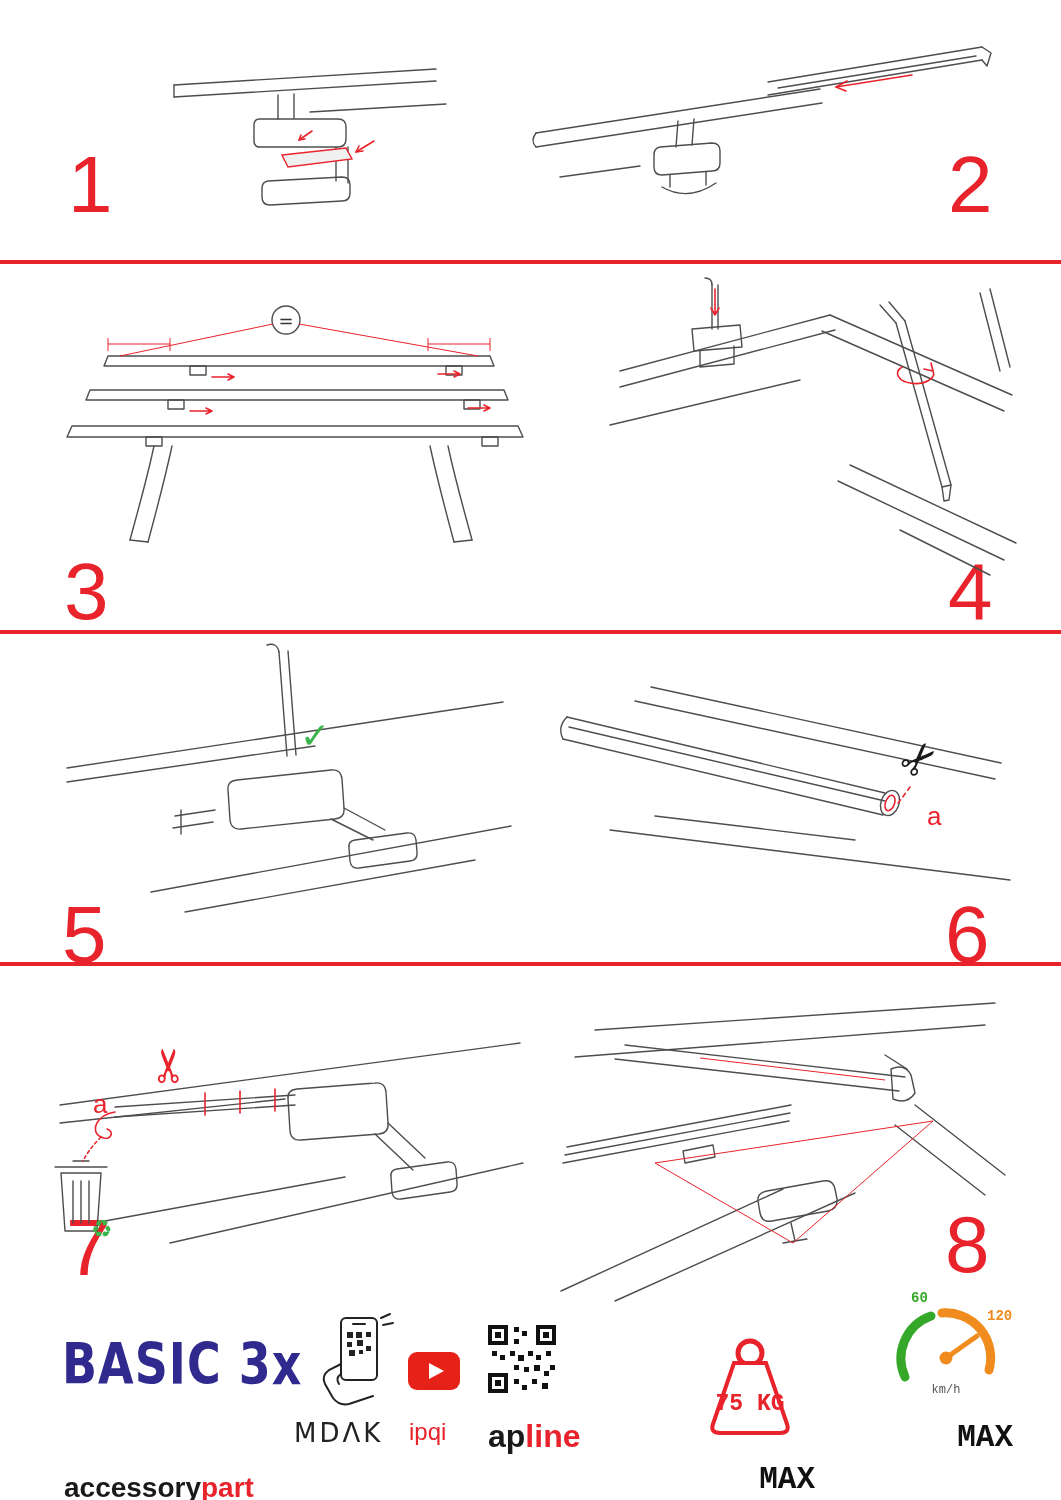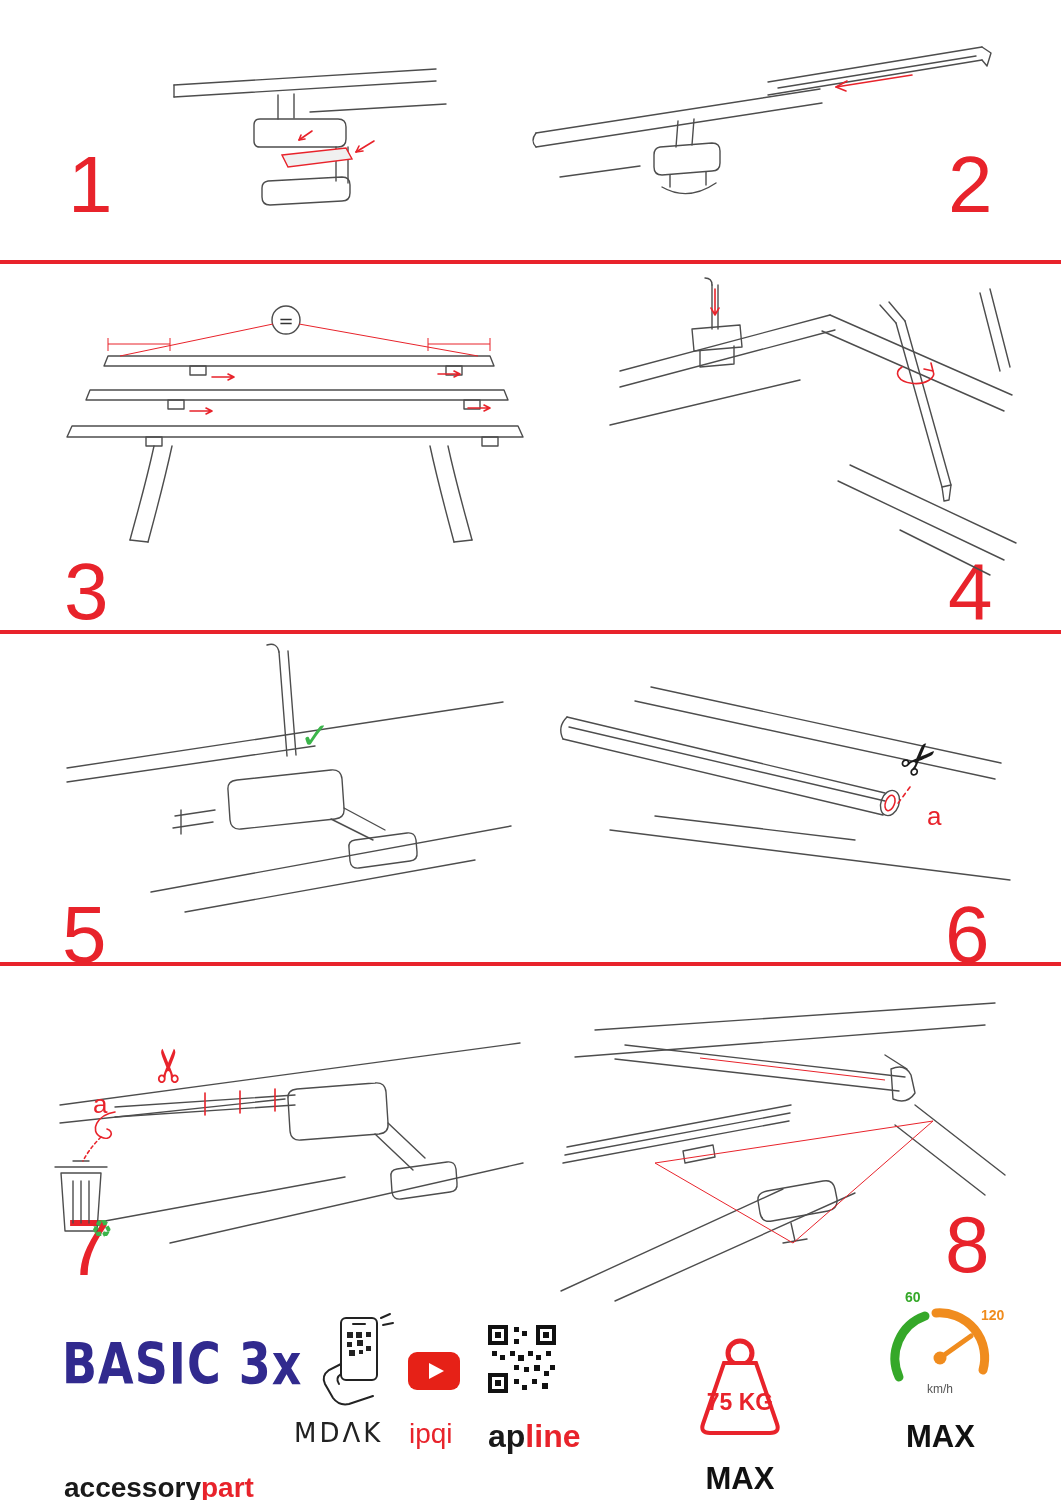--- a/index.html
+++ b/index.html
@@ -12,23 +12,23 @@
   .gl { stroke:#4d4d4d; stroke-width:1.4; fill:none; stroke-linecap:round; stroke-linejoin:round; }
   .rl { stroke:#e8232b; stroke-width:1.6; fill:none; stroke-linecap:round; stroke-linejoin:round; }
   .rthin { stroke:#e8232b; stroke-width:1; fill:none; }
   .glyph { font-family:"DejaVu Sans", sans-serif; }
   .alabel { fill:#e8232b; font-size:26px; font-family:"Liberation Sans",sans-serif; }
   .basic { position:absolute; left:62px; top:1332px; font-size:46px; font-weight:bold; color:#312a8e;
            transform:scaleY(1.22); transform-origin:top left; letter-spacing:1px; font-family:"DejaVu Sans",sans-serif; }
   .brandline { position:absolute; left:64px; top:1472px; font-size:28px; font-weight:bold; color:#1a1a1a; }
   .red { color:#e8232b; }
   .mdak { position:absolute; left:294px; top:1418px; font-size:26px; letter-spacing:3px; color:#222; font-weight:500; font-family:"DejaVu Sans",sans-serif;text-align:right; }
-  .ipqi { position:absolute; left:409px; top:1418px; font-size:28px; color:#e8232b; font-weight:500; }
+  .ipqi { position:absolute; left:409px; top:1418px; font-size:24px; color:#e8232b; font-weight:500; }
   .apline { position:absolute; left:488px; top:1418px; font-size:32px; font-weight:bold; color:#1a1a1a; }
-  .limitgroup { position:absolute; text-align:center; }
+  .limitgroup { position:absolute; text-align:right;font-family:Liberation Mono, monospace; }
   .maxlabel { font-size:31px; font-weight:bold; color:#111; margin-top:6px; }
 </style>
 </head>
 <body>
 
 <div class="page">
 
   <div class="sep" style="top:260px"></div>
   <div class="sep" style="top:630px"></div>
   <div class="sep" style="top:962px"></div>

